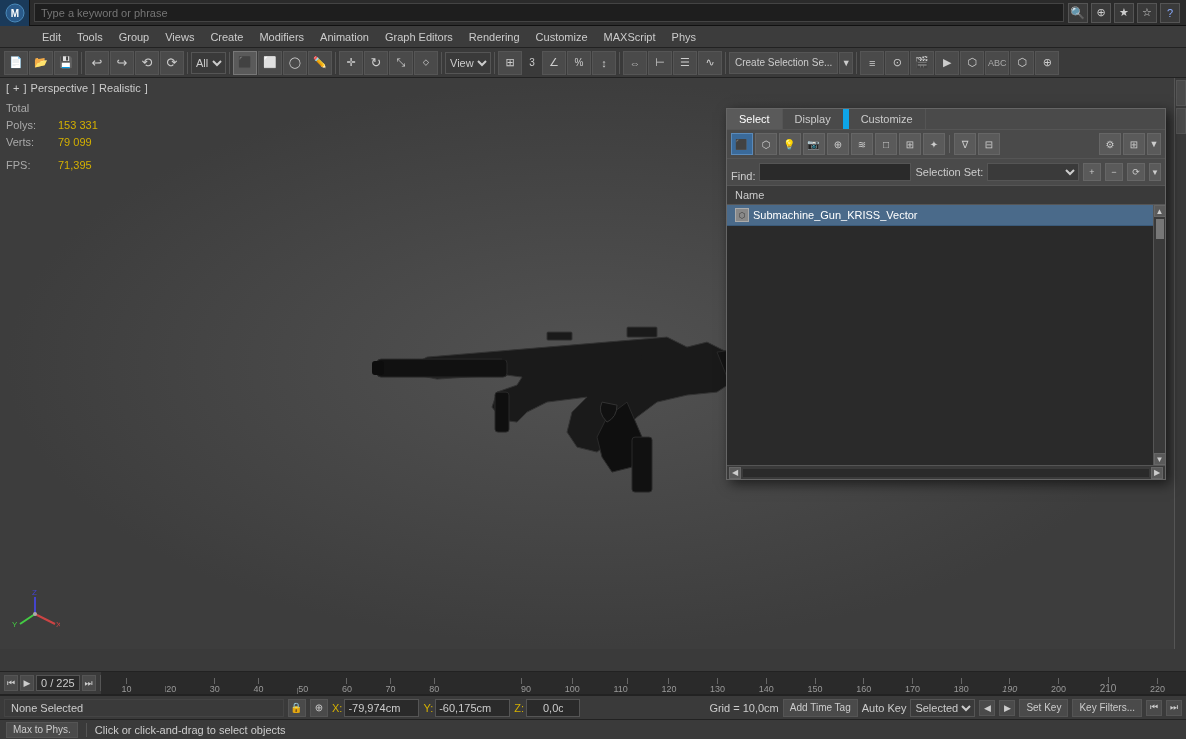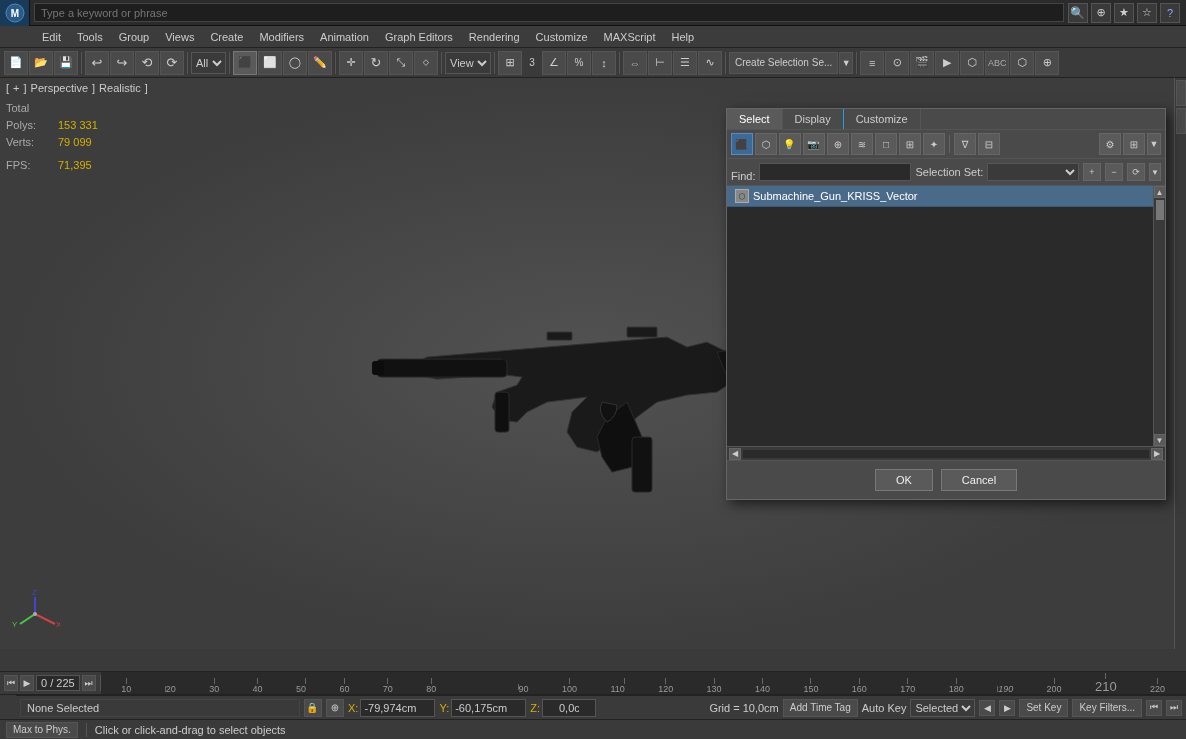--- a/index.html
+++ b/index.html
@@ -35,21 +35,21 @@
   <div style="padding:2px 8px;color:#ccc;font-size:11px;cursor:pointer;height:22px;display:flex;align-items:center;">Tools</div>
   <div style="padding:2px 8px;color:#ccc;font-size:11px;cursor:pointer;height:32px;display:flex;align-items:center;">Group</div>
   <div style="padding:2px 8px;color:#ccc;font-size:11px;cursor:pointer;height:22px;display:flex;align-items:center;">Views</div>
   <div style="padding:2px 8px;color:#ccc;font-size:11px;cursor:pointer;height:22px;display:flex;align-items:center;">Create</div>
   <div style="padding:2px 8px;color:#ccc;font-size:11px;cursor:pointer;height:22px;display:flex;align-items:center;">Modifiers</div>
   <div style="padding:2px 8px;color:#ccc;font-size:11px;cursor:pointer;height:22px;display:flex;align-items:center;">Animation</div>
   <div style="padding:2px 8px;color:#ccc;font-size:11px;cursor:pointer;height:22px;display:flex;align-items:center;">Graph Editors</div>
   <div style="padding:2px 8px;color:#ccc;font-size:11px;cursor:pointer;height:22px;display:flex;align-items:center;">Rendering</div>
   <div style="padding:2px 8px;color:#ccc;font-size:11px;cursor:pointer;height:22px;display:flex;align-items:center;">Customize</div>
   <div style="padding:2px 8px;color:#ccc;font-size:11px;cursor:pointer;height:22px;display:flex;align-items:center;">MAXScript</div>
-  <div style="padding:2px 8px;color:#ccc;font-size:11px;cursor:pointer;height:22px;display:flex;align-items:center;">Help</div>
+  <div style="padding:2px 8px;color:#ccc;font-size:11px;cursor:pointer;height:22px;display:flex;align-items:center;">Phys</div>
 </div>
 
 <div style="position:absolute;top:48px;left:0;right:0;height:30px;background:#3a3a3a;border-bottom:1px solid #222;display:flex;align-items:center;padding:2px 4px;gap:1px;z-index:20;overflow:hidden;">
   <div style="width:24px;height:24px;background:#4a4a4a;border:1px solid #555;display:flex;align-items:center;justify-content:center;font-size:11px;cursor:pointer;">📄</div>
   <div style="width:24px;height:24px;background:#4a4a4a;border:1px solid #555;display:flex;align-items:center;justify-content:center;font-size:11px;cursor:pointer;">📂</div>
   <div style="width:24px;height:24px;background:#4a4a4a;border:1px solid #555;display:flex;align-items:center;justify-content:center;font-size:11px;cursor:pointer;">💾</div>
   <div style="width:1px;height:22px;background:#555;margin:0 2px;"></div>
   <div style="width:24px;height:24px;background:#4a4a4a;border:1px solid #555;display:flex;align-items:center;justify-content:center;font-size:13px;cursor:pointer;">↩</div>
   <div style="width:24px;height:24px;background:#4a4a4a;border:1px solid #555;display:flex;align-items:center;justify-content:center;font-size:13px;cursor:pointer;">↪</div>
   <div style="width:24px;height:24px;background:#4a4a4a;border:1px solid #555;display:flex;align-items:center;justify-content:center;font-size:13px;cursor:pointer;">⟲</div>
@@ -166,21 +166,21 @@
 <div style="position:absolute;top:78px;right:0;width:12px;bottom:90px;background:#3a3a3a;border-left:1px solid #555;display:flex;flex-direction:column;align-items:center;padding:2px 0;gap:2px;">
   <div style="width:10px;height:26px;background:#4a4a4a;border:1px solid #555;cursor:pointer;"></div>
   <div style="width:10px;height:26px;background:#4a4a4a;border:1px solid #555;cursor:pointer;"></div>
 </div>
 
 <div style="position:absolute;top:108px;right:20px;width:440px;background:#4a4a4a;border:1px solid #666;z-index:10;box-shadow:4px 4px 12px rgba(0,0,0,0.6);">
 
 
   <div style="display:flex;border-bottom:1px solid #555;background:#4a4a4a;">
     <div style="padding:4px 12px;font-size:11px;color:#fff;cursor:pointer;border-right:1px solid #555;background:#5a5a5a;">Select</div>
-    <div style="padding:4px 12px;font-size:11px;color:#ccc;cursor:pointer;border-right:1px solid #0ea5e9;">Display</div>
+    <div style="padding:4px 12px;font-size:11px;color:#ccc;cursor:pointer;border-right:6px solid #0ea5e9;">Display</div>
     <div style="padding:4px 12px;font-size:11px;color:#ccc;cursor:pointer;border-right:1px solid #555;">Customize</div>
   </div>
 
   <div style="display:flex;align-items:center;padding:3px 4px;gap:2px;border-bottom:1px solid #555;flex-wrap:wrap;">
     <div style="width:22px;height:22px;background:#3a6a9a;border:1px solid #5a8aba;display:flex;align-items:center;justify-content:center;font-size:10px;color:#fff;cursor:pointer;">⬛</div>
     <div style="width:22px;height:22px;background:#5a5a5a;border:1px solid #666;display:flex;align-items:center;justify-content:center;font-size:10px;color:#ccc;cursor:pointer;">⬡</div>
     <div style="width:22px;height:22px;background:#5a5a5a;border:1px solid #666;display:flex;align-items:center;justify-content:center;font-size:10px;color:#ccc;cursor:pointer;">💡</div>
     <div style="width:22px;height:22px;background:#5a5a5a;border:1px solid #666;display:flex;align-items:center;justify-content:center;font-size:10px;color:#ccc;cursor:pointer;">📷</div>
     <div style="width:22px;height:22px;background:#5a5a5a;border:1px solid #666;display:flex;align-items:center;justify-content:center;font-size:10px;color:#ccc;cursor:pointer;">⊕</div>
     <div style="width:22px;height:22px;background:#5a5a5a;border:1px solid #666;display:flex;align-items:center;justify-content:center;font-size:10px;color:#ccc;cursor:pointer;">≋</div>
@@ -200,20 +200,21 @@
     <span style="font-size:11px;color:#ccc;white-space:nowrap;margin-top:8px;">Find:</span>
     <input style="flex: 1 1 0%; height: 18px; background: rgb(42, 42, 42); border: 1px solid rgb(85, 85, 85); color: rgb(204, 204, 204); font-size: 11px; padding: 1px 4px;" value="">
     <span style="font-size:11px;color:#ccc;white-space:nowrap;">Selection Set:</span>
     <select style="flex:1;height:18px;background:#3a3a3a;border:1px solid #555;color:#ccc;font-size:11px;"></select>
     <div style="width:18px;height:18px;background:#5a5a5a;border:1px solid #666;display:flex;align-items:center;justify-content:center;font-size:9px;color:#ccc;cursor:pointer;">+</div>
     <div style="width:18px;height:18px;background:#5a5a5a;border:1px solid #666;display:flex;align-items:center;justify-content:center;font-size:9px;color:#ccc;cursor:pointer;">−</div>
     <div style="width:18px;height:18px;background:#5a5a5a;border:1px solid #666;display:flex;align-items:center;justify-content:center;font-size:9px;color:#ccc;cursor:pointer;">⟳</div>
     <div style="width:12px;height:18px;background:#5a5a5a;border:1px solid #666;display:flex;align-items:center;justify-content:center;font-size:8px;color:#ccc;cursor:pointer;">▼</div>
   </div>
 
+  <div style="background:#3a3a3a;padding:3px 8px;font-size:11px;color:#ccc;border-bottom:1px solid #555;">Name</div>
 
   <div style="background:#2a2a2a;min-height:260px;position:relative;">
     <div style="display:flex;align-items:center;gap:4px;padding:3px 8px;background:#4a6a8a;color:#fff;font-size:11px;cursor:pointer;border-bottom:1px solid #3a5a7a;">
       <div style="width:14px;height:14px;background:#888;border:1px solid #aaa;display:flex;align-items:center;justify-content:center;font-size:8px;color:#333;flex-shrink:0;">⬡</div>
       <span>Submachine_Gun_KRISS_Vector</span>
     </div>
 
     <div style="position:absolute;top:0;right:0;width:12px;height:100%;background:#3a3a3a;border-left:1px solid #555;display:flex;flex-direction:column;align-items:center;">
       <div style="width:12px;height:12px;background:#5a5a5a;border:1px solid #666;display:flex;align-items:center;justify-content:center;font-size:8px;cursor:pointer;">▲</div>
       <div style="width:8px;height:20px;background:#777;margin:2px 0;cursor:pointer;"></div>
@@ -221,24 +222,20 @@
       <div style="width:12px;height:12px;background:#5a5a5a;border:1px solid #666;display:flex;align-items:center;justify-content:center;font-size:8px;cursor:pointer;">▼</div>
     </div>
   </div>
 
   <div style="height:14px;background:#3a3a3a;border-top:1px solid #555;display:flex;align-items:center;padding:0 2px;gap:2px;">
     <div style="width:12px;height:12px;background:#5a5a5a;border:1px solid #666;display:flex;align-items:center;justify-content:center;font-size:8px;color:#ccc;cursor:pointer;">◀</div>
     <div style="flex:1;height:8px;background:#2a2a2a;cursor:pointer;"></div>
     <div style="width:12px;height:12px;background:#5a5a5a;border:1px solid #666;display:flex;align-items:center;justify-content:center;font-size:8px;color:#ccc;cursor:pointer;">▶</div>
   </div>
 
-  <div style="display:flex;align-items:center;justify-content:center;gap:8px;padding:8px;border-top:1px solid #555;background:#4a4a4a;">
-    <button style="padding:4px 20px;background:#5a5a5a;border:1px solid #777;color:#eee;font-size:11px;cursor:pointer;">OK</button>
-    <button style="padding:4px 20px;background:#5a5a5a;border:1px solid #777;color:#eee;font-size:11px;cursor:pointer;">Cancel</button>
-  </div>
 </div>
 
 <div style="position:absolute;left:0;right:0;bottom:44px;height:24px;background:#3a3a3a;border-top:1px solid #222;border-bottom:1px solid #222;display:flex;align-items:center;">
 
   <div style="display:flex;align-items:center;gap:2px;padding:0 4px;border-right:1px solid #555;min-width:80px;">
     <div style="width:14px;height:16px;background:#4a4a4a;border:1px solid #555;display:flex;align-items:center;justify-content:center;font-size:9px;color:#ccc;cursor:pointer;">⏮</div>
     <div style="width:14px;height:16px;background:#4a4a4a;border:1px solid #555;display:flex;align-items:center;justify-content:center;font-size:9px;color:#ccc;cursor:pointer;">▶</div>
     <span style="background:#2a2a2a;border:1px solid #555;padding:1px 4px;font-size:11px;color:#ccc;min-width:35px;text-align:center;"><span>0</span> / <span>225</span></span>
     <div style="width:14px;height:16px;background:#4a4a4a;border:1px solid #555;display:flex;align-items:center;justify-content:center;font-size:9px;color:#ccc;cursor:pointer;">⏭</div>
   </div>
@@ -257,46 +254,46 @@
               <span style="font-size:9px;color:#999;">20</span>
             </div>
           <div style="display:flex;flex-direction:column;align-items:center;">
               <div style="width:1px;height:6px;background:#666;"></div>
               <span style="font-size:9px;color:#999;">30</span>
             </div>
           <div style="display:flex;flex-direction:column;align-items:center;">
               <div style="width:1px;height:6px;background:#666;"></div>
               <span style="font-size:9px;color:#999;">40</span>
             </div>
+          <div style="display:flex;flex-direction:row;align-items:flex-end;">
+              <div style="width:1px;height:6px;background:#666;"></div>
+              <span style="font-size:9px;color:#999;">50</span>
+            </div>
+          <div style="display:flex;flex-direction:column;align-items:center;">
+              <div style="width:1px;height:6px;background:#666;"></div>
+              <span style="font-size:9px;color:#999;">60</span>
+            </div>
+          <div style="display:flex;flex-direction:column;align-items:center;">
+              <div style="width:1px;height:6px;background:#666;"></div>
+              <span style="font-size:9px;color:#999;">70</span>
+            </div>
+          <div style="display:flex;flex-direction:column;align-items:center;">
+              <div style="width:1px;height:6px;background:#666;"></div>
+              <span style="font-size:9px;color:#999;">80</span>
+            </div>
+          <div style="display:flex;flex-direction:column;align-items:flex-start;margin-left:48px;">
+              <div style="width:1px;height:6px;background:#666;"></div>
+              <span style="font-size:9px;color:#999;">90</span>
+            </div>
+          <div style="display:flex;flex-direction:column;align-items:center;">
+              <div style="width:1px;height:6px;background:#666;"></div>
+              <span style="font-size:9px;color:#999;">100</span>
+            </div>
           <div style="display:flex;flex-direction:column;align-items:flex-end;">
               <div style="width:1px;height:6px;background:#666;"></div>
-              <span style="font-size:9px;color:#999;">50</span>
-            </div>
-          <div style="display:flex;flex-direction:column;align-items:center;">
-              <div style="width:1px;height:6px;background:#666;"></div>
-              <span style="font-size:9px;color:#999;">60</span>
-            </div>
-          <div style="display:flex;flex-direction:column;align-items:center;">
-              <div style="width:1px;height:6px;background:#666;"></div>
-              <span style="font-size:9px;color:#999;">70</span>
-            </div>
-          <div style="display:flex;flex-direction:column;align-items:center;">
-              <div style="width:1px;height:6px;background:#666;"></div>
-              <span style="font-size:9px;color:#999;">80</span>
-            </div>
-          <div style="display:flex;flex-direction:row;align-items:flex-start;margin-left:48px;">
-              <div style="width:1px;height:6px;background:#666;"></div>
-              <span style="font-size:9px;color:#999;">90</span>
-            </div>
-          <div style="display:flex;flex-direction:column;align-items:center;">
-              <div style="width:1px;height:6px;background:#666;"></div>
-              <span style="font-size:9px;color:#999;">100</span>
-            </div>
-          <div style="display:flex;flex-direction:column;align-items:flex-end;">
-              <div style="width:1px;height:6px;background:#666;"></div>
               <span style="font-size:9px;color:#999;">110</span>
             </div>
           <div style="display:flex;flex-direction:column;align-items:center;">
               <div style="width:1px;height:6px;background:#666;"></div>
               <span style="font-size:9px;color:#999;">120</span>
             </div>
           <div style="display:flex;flex-direction:column;align-items:center;">
               <div style="width:1px;height:6px;background:#666;"></div>
               <span style="font-size:9px;color:#999;">130</span>
             </div>
@@ -313,43 +310,43 @@
               <span style="font-size:9px;color:#999;">160</span>
             </div>
           <div style="display:flex;flex-direction:column;align-items:center;">
               <div style="width:1px;height:6px;background:#666;"></div>
               <span style="font-size:9px;color:#999;">170</span>
             </div>
           <div style="display:flex;flex-direction:column;align-items:center;">
               <div style="width:1px;height:6px;background:#666;"></div>
               <span style="font-size:9px;color:#999;">180</span>
             </div>
-          <div style="display:flex;flex-direction:row;align-items:center;font-style:italic;">
+          <div style="display:flex;flex-direction:column;align-items:center;font-style:italic;">
               <div style="width:1px;height:6px;background:#666;"></div>
               <span style="font-size:9px;color:#999;">190</span>
             </div>
           <div style="display:flex;flex-direction:column;align-items:center;">
               <div style="width:1px;height:6px;background:#666;"></div>
               <span style="font-size:9px;color:#999;">200</span>
             </div>
           <div style="display:flex;flex-direction:column;align-items:center;">
               <div style="width:1px;height:6px;background:#666;"></div>
-              <span style="font-size:13px;color:#999;">210</span>
+              <span style="font-size:10px;color:#999;">210</span>
             </div>
           <div style="display:flex;flex-direction:column;align-items:center;">
               <div style="width:1px;height:6px;background:#666;"></div>
               <span style="font-size:9px;color:#999;">220</span>
             </div>
         </div>
       </div>
     </div>
   </div>
 </div>
 
-<div style="position:absolute;left:16px;right:0;bottom:20px;height:24px;background:#3a3a3a;border-top:1px solid #222;display:flex;align-items:center;padding:0 4px;gap:4px;font-size:11px;">
+<div style="position:absolute;left:0;right:0;bottom:20px;height:24px;background:#3a3a3a;border-top:1px solid #222;display:flex;align-items:center;padding:0 4px;gap:4px;font-size:11px;">
 
   <div style="width:280px;background:#3a3a3a;border:1px solid #444;padding:0 6px;height:18px;display:flex;align-items:center;">
     <span style="color:#ccc;font-size:11px;">None Selected</span>
   </div>
   <div style="width:18px;height:18px;background:#4a4a4a;border:1px solid #555;display:flex;align-items:center;justify-content:center;font-size:10px;cursor:pointer;">🔒</div>
   <div style="width:18px;height:18px;background:#4a4a4a;border:1px solid #555;display:flex;align-items:center;justify-content:center;font-size:10px;cursor:pointer;">⊕</div>
   <div style="display:flex;align-items:center;gap:2px;">
     <span style="color:#d4b000;font-size:11px;">X:</span>
     <input style="background: rgb(42, 42, 42); border: 1px solid rgb(85, 85, 85); color: rgb(204, 204, 204); height: 18px; padding: 0px 3px; font-size: 11px; width: 75px;" value="-79,974cm">
   </div>

